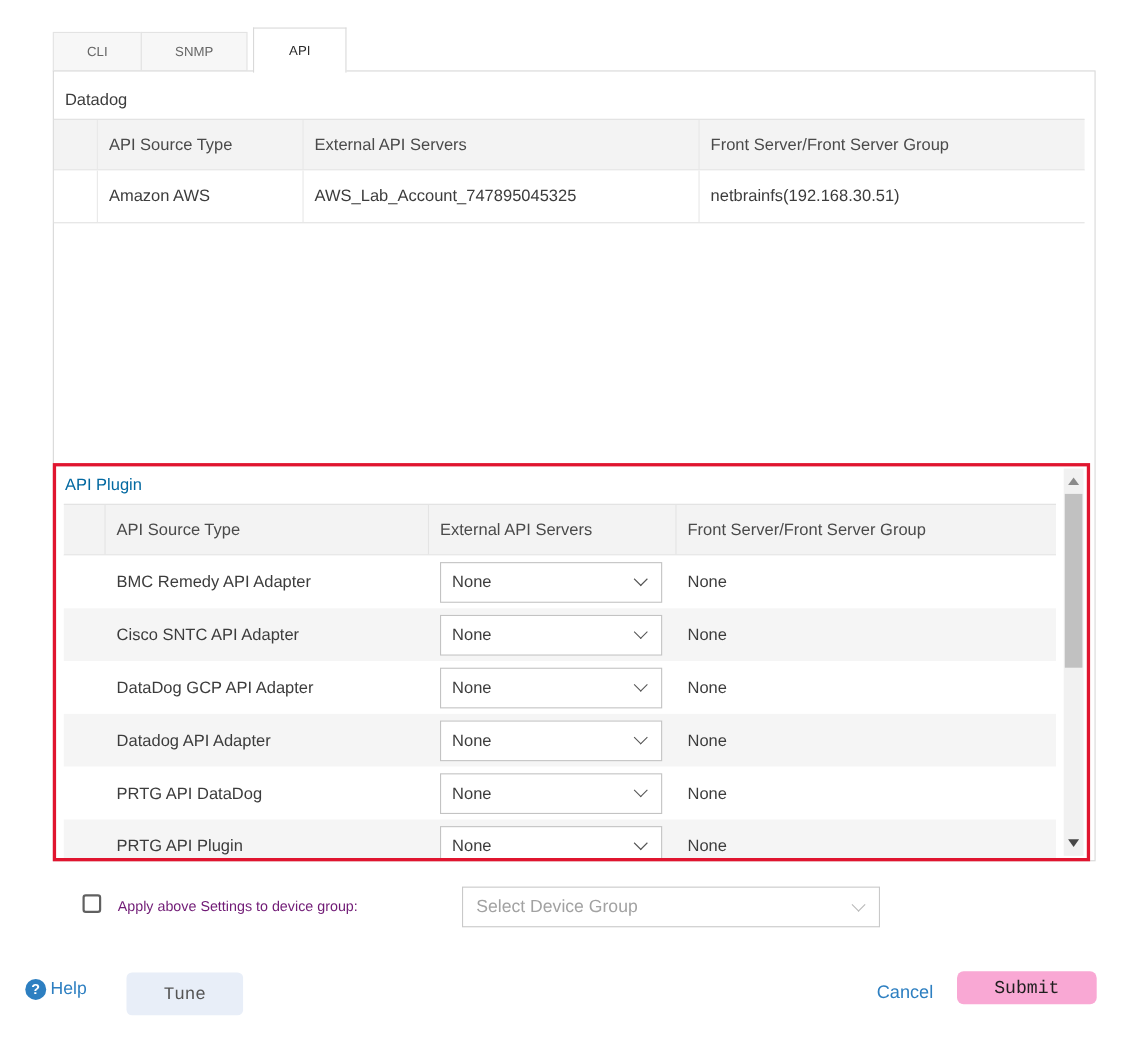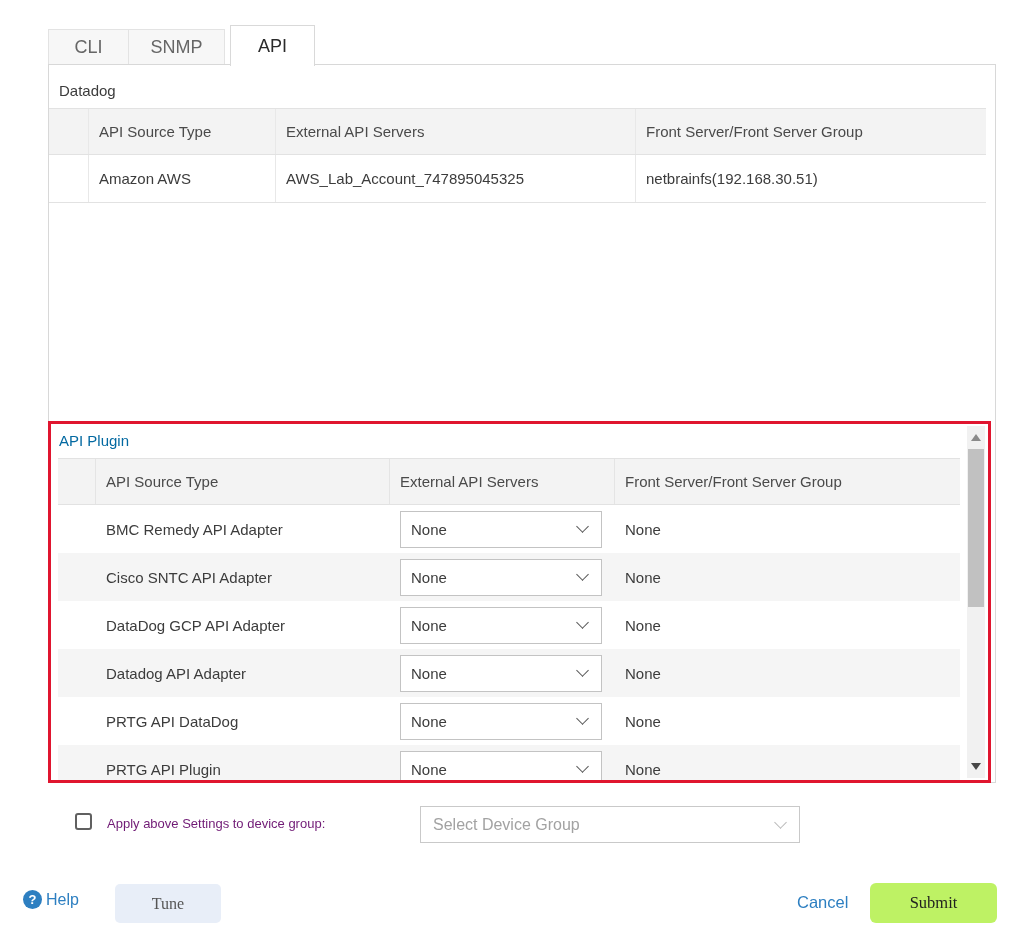--- a/index.html
+++ b/index.html
@@ -6,21 +6,21 @@
   html,body { margin:0; padding:0; }
   body {
     width:1021px; height:951px; position:relative; background:#ffffff;
     font-family:"Liberation Sans", sans-serif; color:#3c3c3c; overflow:hidden;
   }
 
   
   .tab {
     position:absolute; top:29px; height:36px; background:#f7f7f7;
     border:1px solid #e3e3e3; display:flex; align-items:center; justify-content:center;
-    font-size:18px; color:#666; cursor:pointer;
+    font-size:12px; color:#666; cursor:pointer;
   }
   .tab-cli  { left:48px;  width:81px; }
   .tab-snmp { left:128px; width:97px; }
   .tab-api  {
     left:230px; width:85px; top:25px; height:41px; background:#fff;
     border:1px solid #d9d9d9; border-bottom:none; color:#2b2b2b; z-index:6;
   }
 
   
   .panel {
@@ -100,27 +100,27 @@
   
   .help-icon {
     position:absolute; left:23px; top:890px; width:19px; height:19px; border-radius:50%;
     background:#2d7fc1; color:#fff; font-size:13px; font-weight:bold;
     display:flex; align-items:center; justify-content:center; cursor:pointer;
   }
   .help-label { position:absolute; left:46px; top:891px; font-size:16px; color:#2d7fc1; cursor:pointer; }
   .tune-button {
     position:absolute; left:115px; top:884px; width:106px; height:39px;
     background:#e8eef8; border:none; border-radius:5px; font-size:16px; color:#555;
-    font-family:Liberation Serif, serif; cursor:pointer;
+    font-family:Liberation Mono, monospace; cursor:pointer;
   }
   .cancel-link { position:absolute; left:797px; top:893px; font-size:16.5px; color:#2d7fc1; cursor:pointer; }
   .submit-button {
-    position:absolute; left:870px; top:883px; width:127px; height:40px;
-    background:#bef264; border:none; border-radius:6px; font-size:16.5px; color:#1f1f1f;
-    font-family:Liberation Serif, serif; cursor:pointer;
+    position:absolute; left:870px; top:883px; width:127px; height:30px;
+    background:#f9a8d4; border:none; border-radius:6px; font-size:16.5px; color:#1f1f1f;
+    font-family:Liberation Mono, monospace; cursor:pointer;
   }
 </style>
 </head>
 <body>
 
 <div class="tab tab-cli">
     <span>CLI</span>
   </div>
 <div class="tab tab-snmp">
     <span>SNMP</span>

